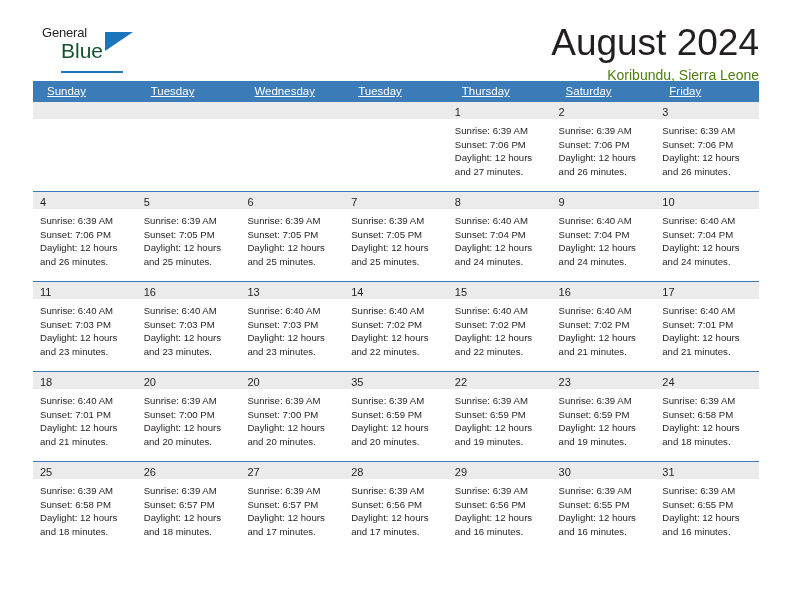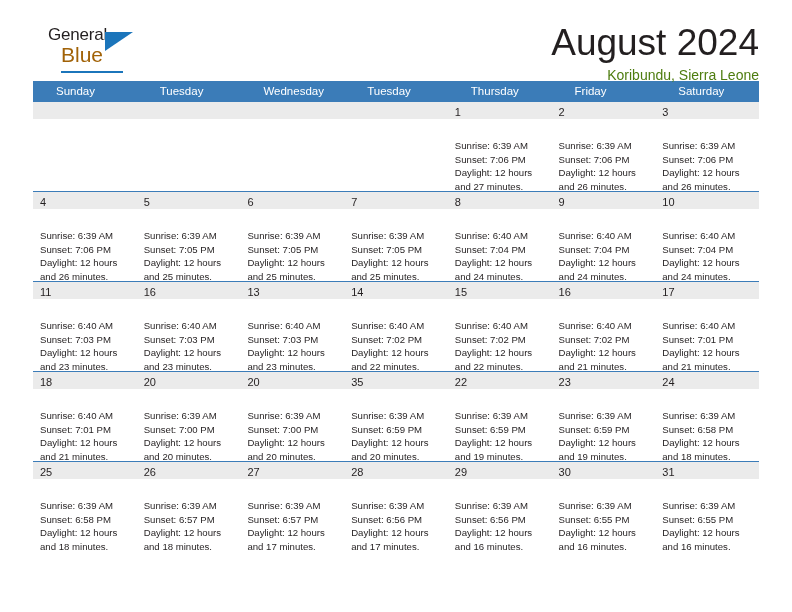--- a/index.html
+++ b/index.html
@@ -31,29 +31,29 @@
     padding-top: 26px;
     box-sizing: border-box;
   }
   .logo {
     position: relative;
     width: 120px;
     height: 48px;
     line-height: 1;
   }
   .logo-general {
-    font-size: 17px;
+    font-size: 13px;
     color: #231f20;
     letter-spacing: -0.2px;
     display: block;
-    margin-left: 15px;
+    margin-left: 9px;
   }
   .logo-blue {
     font-size: 21px;
-    color: #a16207;
+    color: #14532d;
     display: block;
     margin-left: 28px;
     margin-top: 1px;
   }
   .logo-underline {
     position: absolute;
     left: 28px;
     top: 45px;
     width: 62px;
     height: 2px;
@@ -96,23 +96,24 @@
   .weekdays {
     display: grid;
     grid-template-columns: repeat(7, 1fr);
     background: #3b7cb8;
     height: 21px;
   }
   .weekday {
     color: #ffffff;
     font-size: 11.5px;
     line-height: 21px;
-    padding-left: 23px;
+    padding-left: 14px;
     box-sizing: border-box;
     white-space: nowrap;
+    text-decoration: underline;
   }
 
   .week {
     display: grid;
     grid-template-columns: repeat(7, 1fr);
     border-top: 1.6px solid #3b7cb8;
   }
   .week:first-of-type {
     border-top: none;
   }
@@ -126,21 +127,21 @@
     height: 17px;
     padding-left: 7px;
     box-sizing: border-box;
   }
   .daynum {
     font-size: 11px;
     line-height: 17px;
     color: #231f20;
   }
   .cell-body {
-    padding: 20px 7px 0 7px;
+    padding: 5px 7px 0 7px;
     box-sizing: border-box;
   }
   .evline {
     font-size: 9.6px;
     line-height: 13.6px;
     color: #231f20;
     white-space: nowrap;
   }
   .empty .daynum-band {
     background: #ebebeb;
@@ -164,22 +165,22 @@
     </div>
   </div>
 
   <div class="calendar">
     <div class="weekdays">
       <div class="weekday">Sunday</div>
       <div class="weekday">Tuesday</div>
       <div class="weekday">Wednesday</div>
       <div class="weekday">Tuesday</div>
       <div class="weekday">Thursday</div>
+      <div class="weekday">Saturday</div>
       <div class="weekday">Friday</div>
-      <div class="weekday">Saturday</div>
     </div>
     <div id="weeks-container">
         <div class="week">
           <div class="cell empty">
             <div class="daynum-band"><span class="daynum"></span></div>
             <div class="cell-body"></div>
           </div>
           <div class="cell empty">
             <div class="daynum-band"><span class="daynum"></span></div>
             <div class="cell-body"></div>

